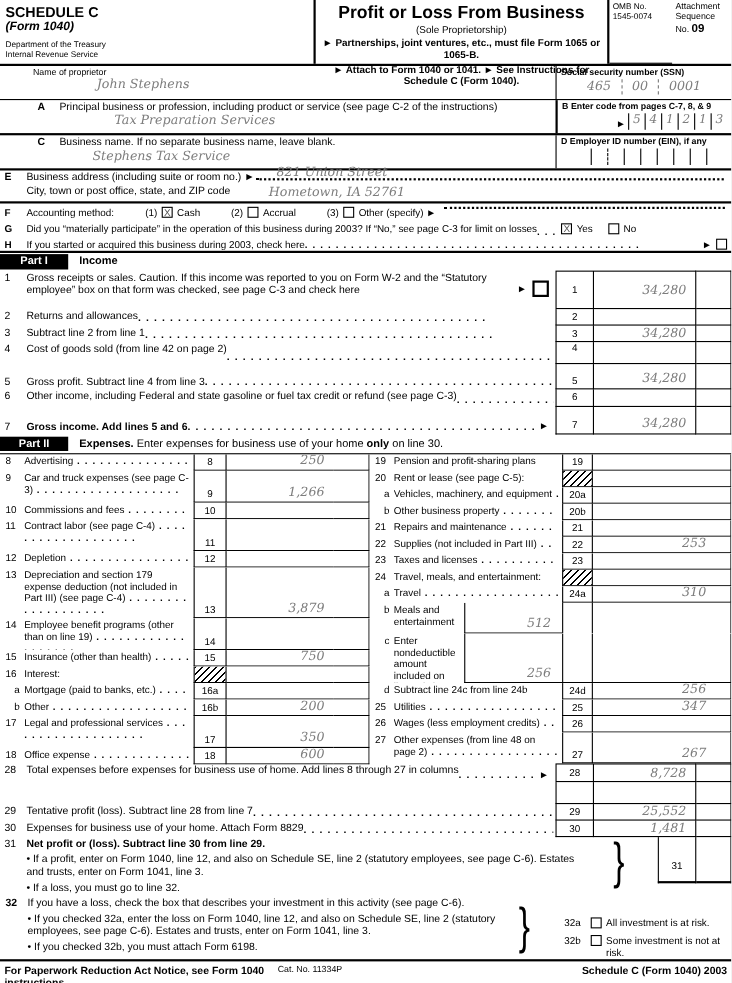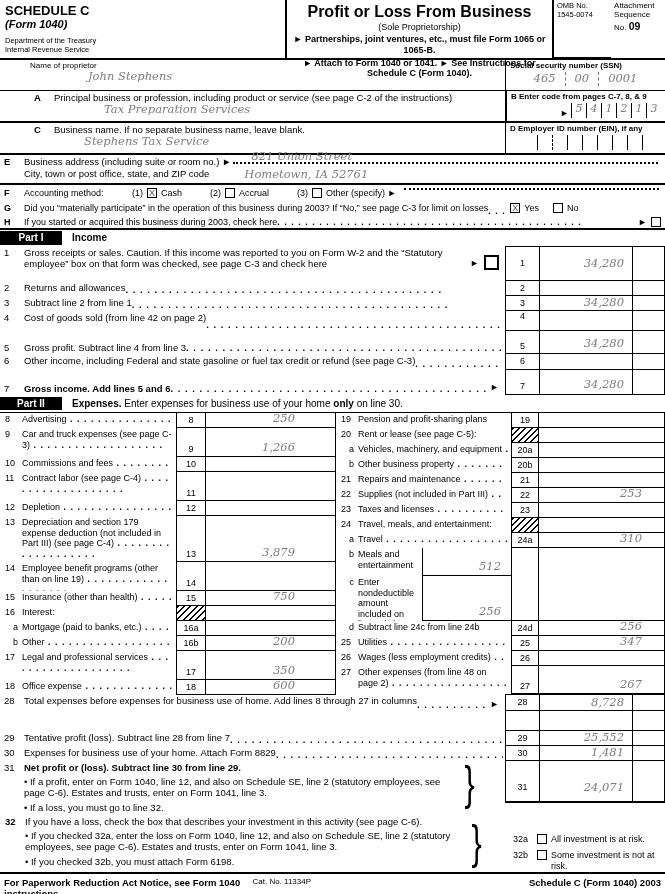--- a/index.html
+++ b/index.html
@@ -763,23 +763,20 @@
         <div class="body">
           <div class="bold">Net profit or (loss). Subtract line 30 from line 29.</div>
           <div class="bullet">• If a profit, enter on Form 1040, line 12, and also on Schedule SE, line 2 (statutory employees, see page C-6). Estates and trusts, enter on Form 1041, line 3.</div>
           <div class="bullet">• If a loss, you must go to line 32.</div>
         </div>
         <span class="brace" style="right:30px;top:2px;">}</span>
       </div>
       <div style="display:flex;flex-direction:column;">
         <div style="display:flex;height:42px;">
           <div class="pncol" style="height:42px;">31</div>
-          <div class="pacol" style="height:42px;">
-              <span class="hw">24,071</span>
-            </div>
           <div class="pccol" style="height:42px;"></div>
         </div>
       </div>
     </div>
   </div>
 
   <div id="line32" class="abs">
     <div class="blockdesc" style="width:505px;">
       <span class="gut">32</span>
       <div class="body" style="padding-right:50px;">

